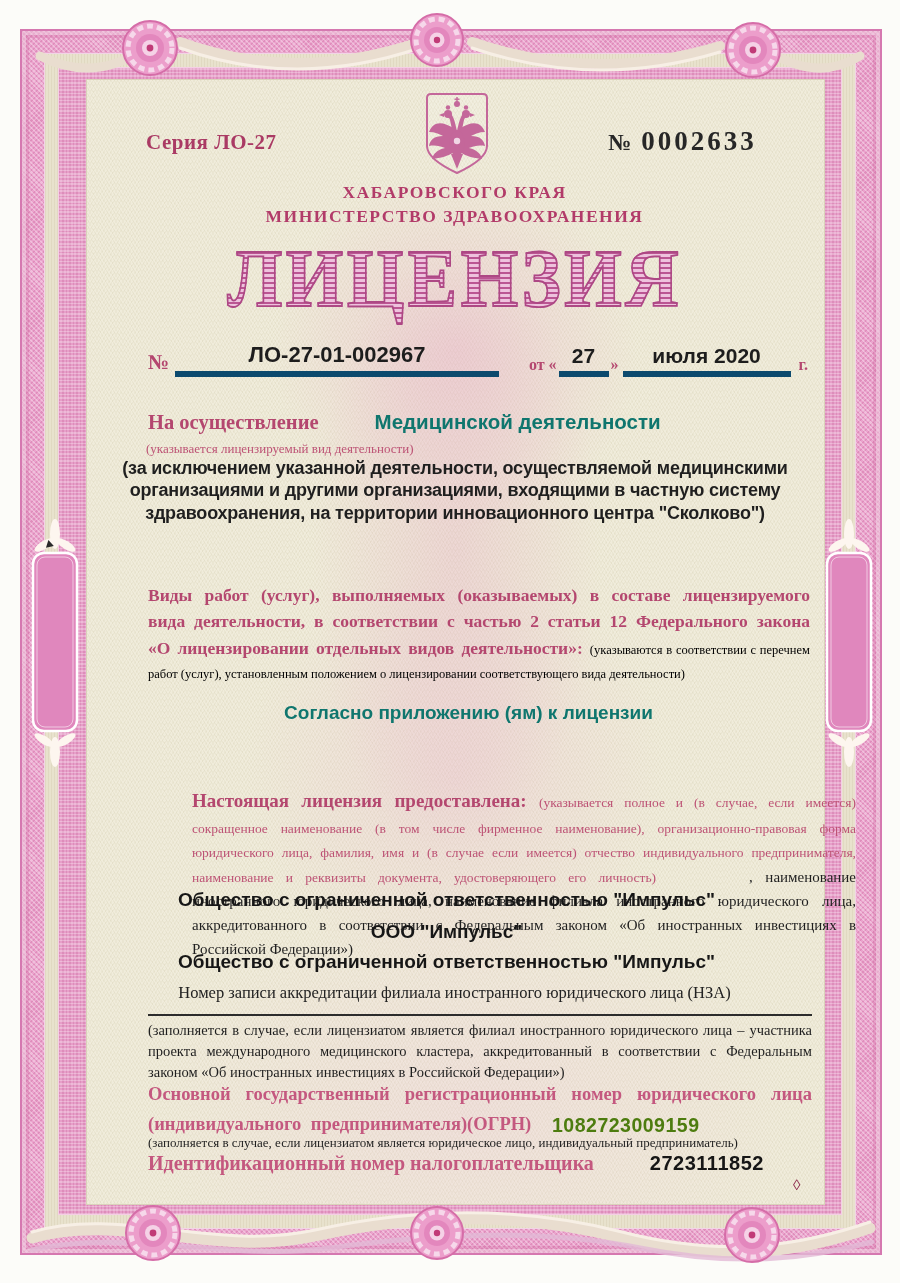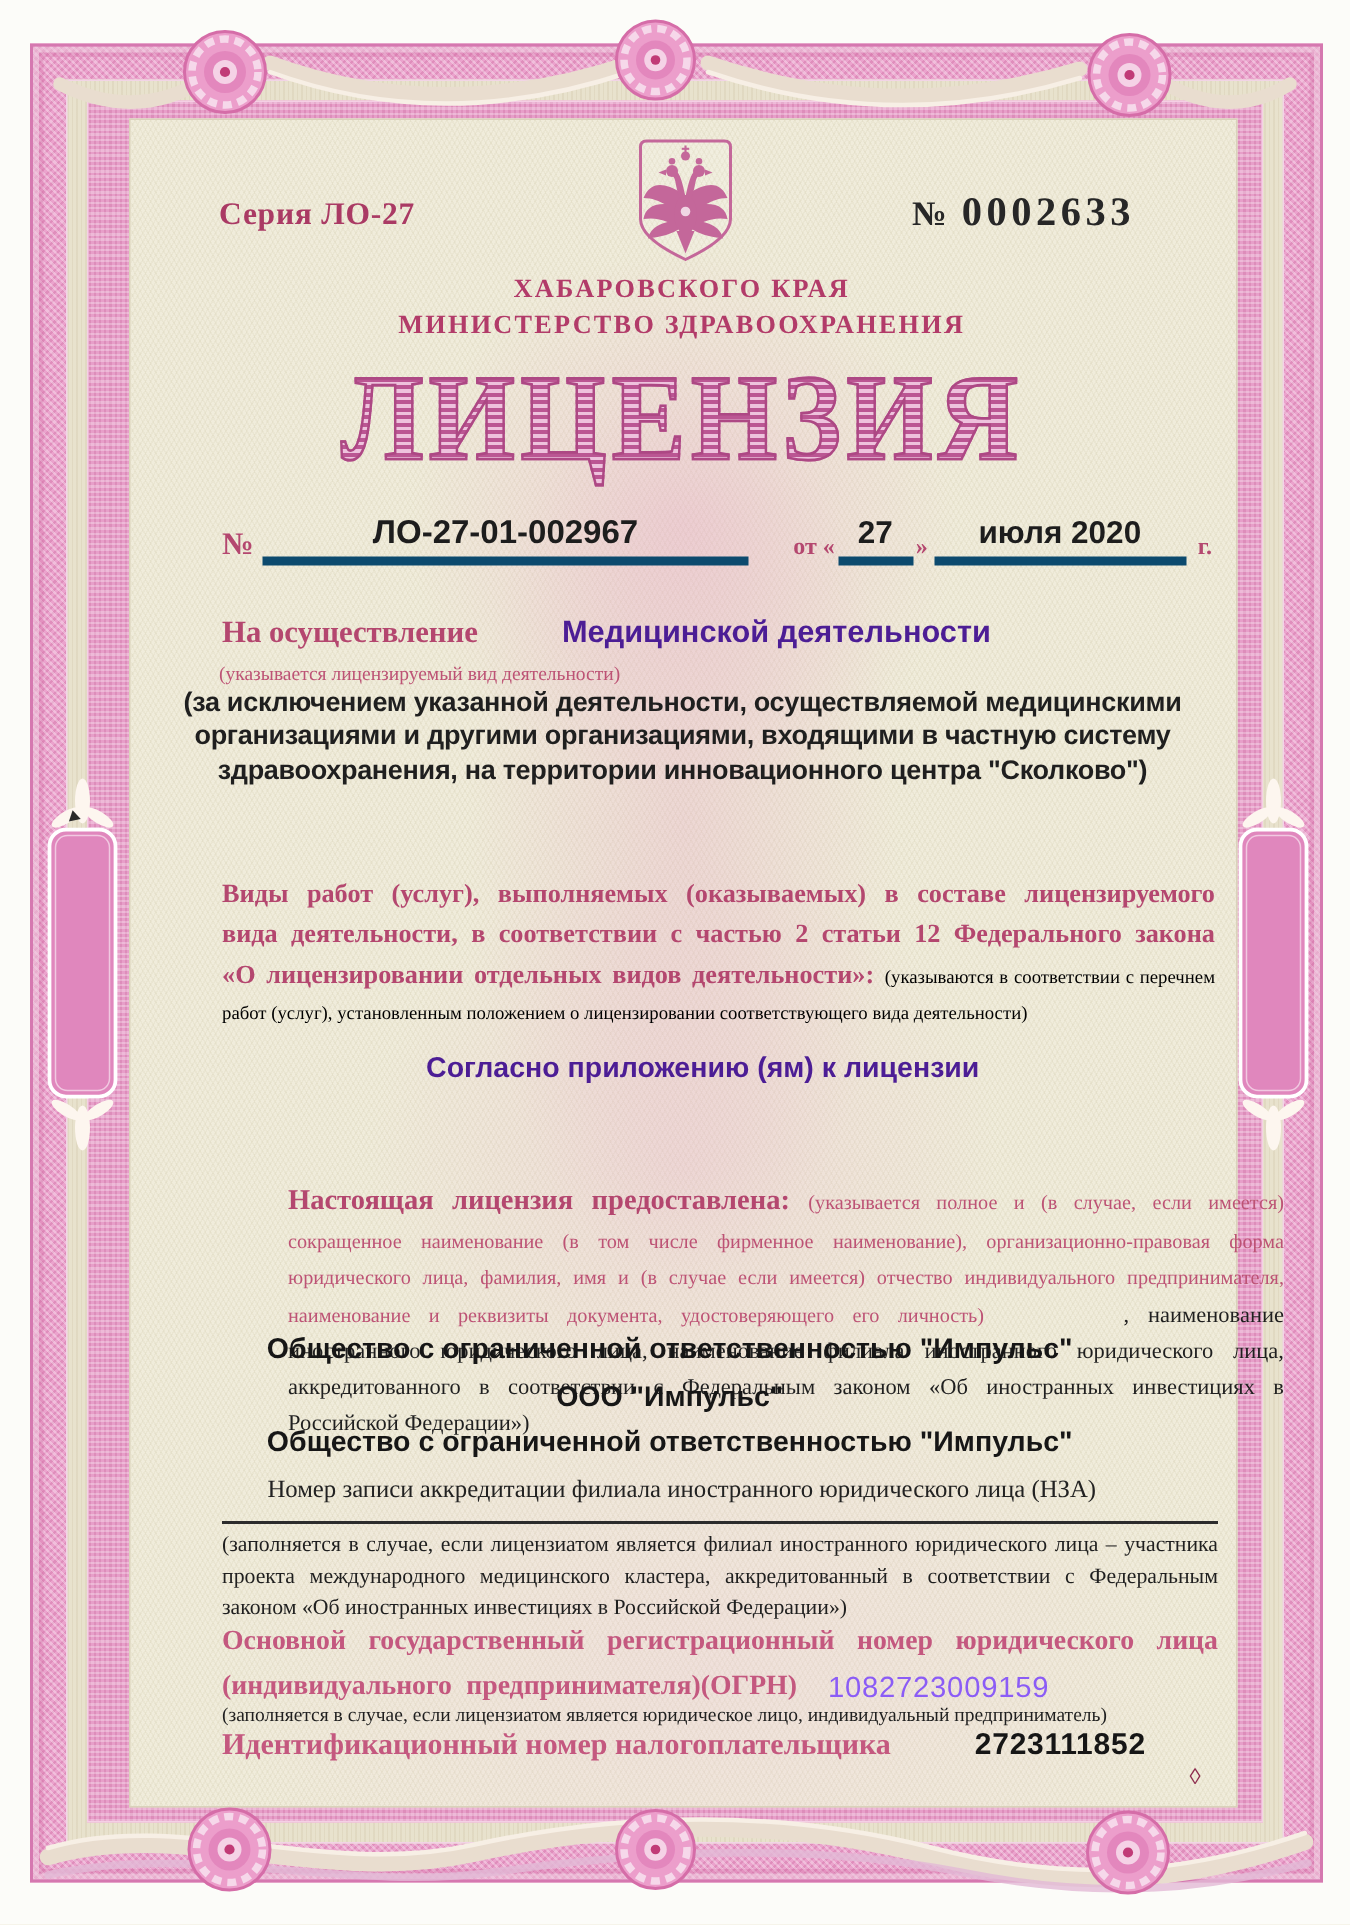--- a/index.html
+++ b/index.html
@@ -32,21 +32,21 @@
       radial-gradient(ellipse 200px 420px at 50% 42%, rgba(228,158,192,.28), rgba(228,158,192,0) 72%),
       radial-gradient(circle 300px at 50% 62%, rgba(233,177,204,.30), rgba(233,177,204,0) 70%),
       radial-gradient(ellipse 430px 280px at 52% 92%, rgba(238,196,218,.30), rgba(238,196,218,0) 75%),
       repeating-linear-gradient(60deg, rgba(168,158,108,.08) 0 1px, transparent 1px 3px),
       repeating-linear-gradient(-60deg, rgba(168,158,108,.08) 0 1px, transparent 1px 3px);
     border:1px solid #d9d2ba;}
 
   
   .crimson{color:#aa3a64;}
   .redlabel{color:#b4476f;}
-  .ink{color:#4c1d95;}
+  .ink{color:#0f766e;}
   .serifb{font-family:"Liberation Serif",serif;font-weight:bold;}
   .sansb{font-family:"Liberation Sans",sans-serif;font-weight:bold;}
 
   .series{left:146px;top:130px;font-size:21px;letter-spacing:.5px;}
   .serialno{left:608px;top:126px;color:#272727;}
   .serialno .nsign{font-size:23px;font-weight:bold;margin-right:10px;}
   .serialno .digits{font-size:27px;font-weight:bold;letter-spacing:3px;}
 
   .ministry{left:86px;top:181px;width:737px;text-align:center;font-size:17.5px;
     letter-spacing:1.5px;line-height:1.35;color:#b23b69;}
@@ -94,22 +94,22 @@
   .nzaline{left:86px;top:983px;width:737px;text-align:center;font-size:16.5px;color:#222;}
 
   .rule{left:148px;top:1014px;width:664px;border-top:2.5px solid #2c2c2c;height:0;}
   .nzanote{left:148px;top:1020px;width:664px;text-align:justify;
     font-size:14.5px;line-height:1.45;color:#1f1f1f;}
 
   .ogrn{left:148px;top:1080px;width:664px;}
   .ogrn .lbl{display:block;text-align:justify;font-size:18.5px;font-weight:bold;
     color:#c4587f;line-height:1.6;word-spacing:5px;}
   .ogrn .val{position:absolute;left:404px;top:34px;
-    font-family:"Liberation Sans",sans-serif;font-weight:normal;font-size:19.5px;
-    letter-spacing:.5px;color:#8b5cf6;}
+    font-family:"Liberation Sans",sans-serif;font-weight:bold;font-size:19.5px;
+    letter-spacing:.5px;color:#4d7c0f;}
   .ogrnnote{left:148px;top:1135px;font-size:13px;color:#1f1f1f;}
 
   .innrow{left:148px;top:1152px;display:flex;align-items:baseline;}
   .innrow .lbl{font-size:20px;font-weight:bold;color:#c4587f;}
   .innrow .val{font-size:20px;margin-left:56px;letter-spacing:.5px;color:#161616;}
 
   .printmark{left:793px;top:1177px;font-size:15px;color:#8d2b4e;font-weight:bold;}
   .speck{left:47px;top:541px;width:0;height:0;border-left:7px solid #2a2a2a;
     border-top:4px solid transparent;border-bottom:4px solid transparent;transform:rotate(18deg);}
 

